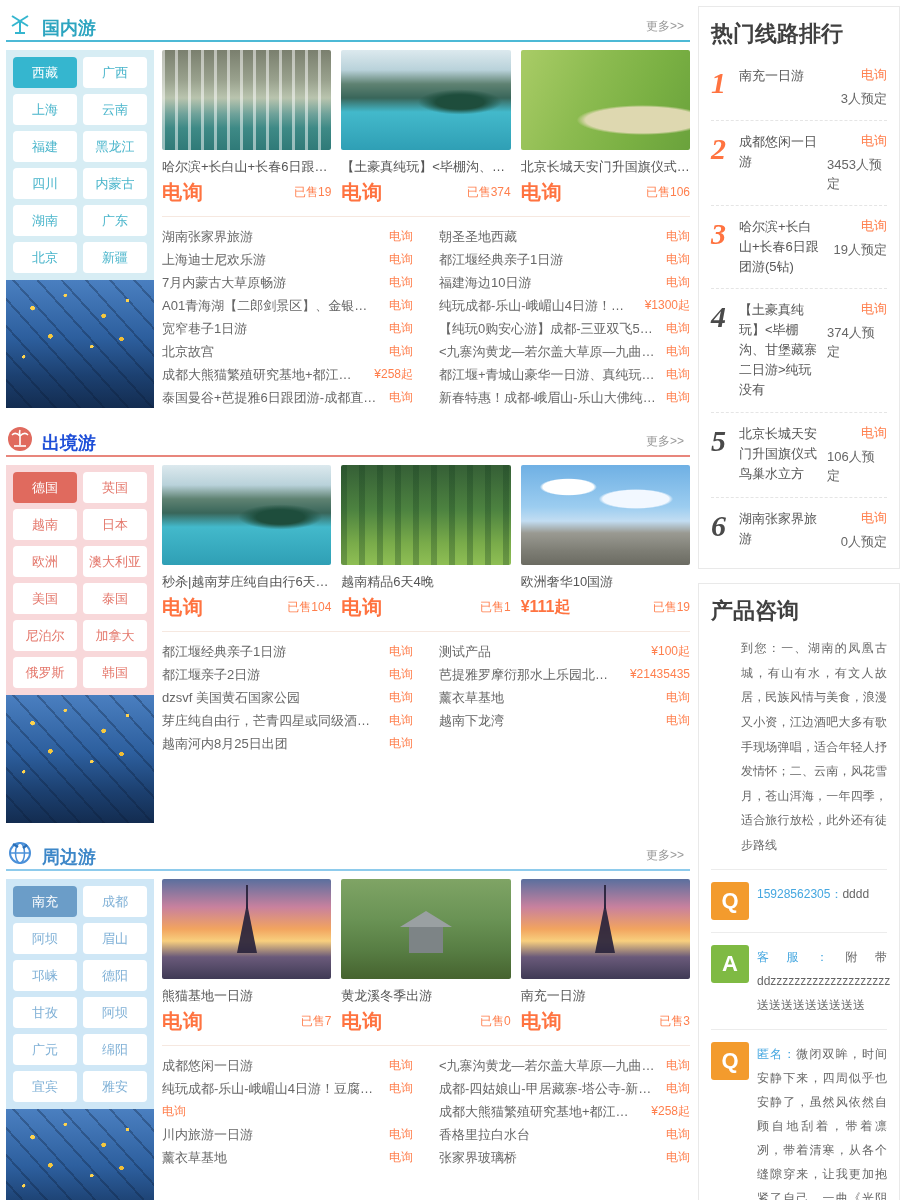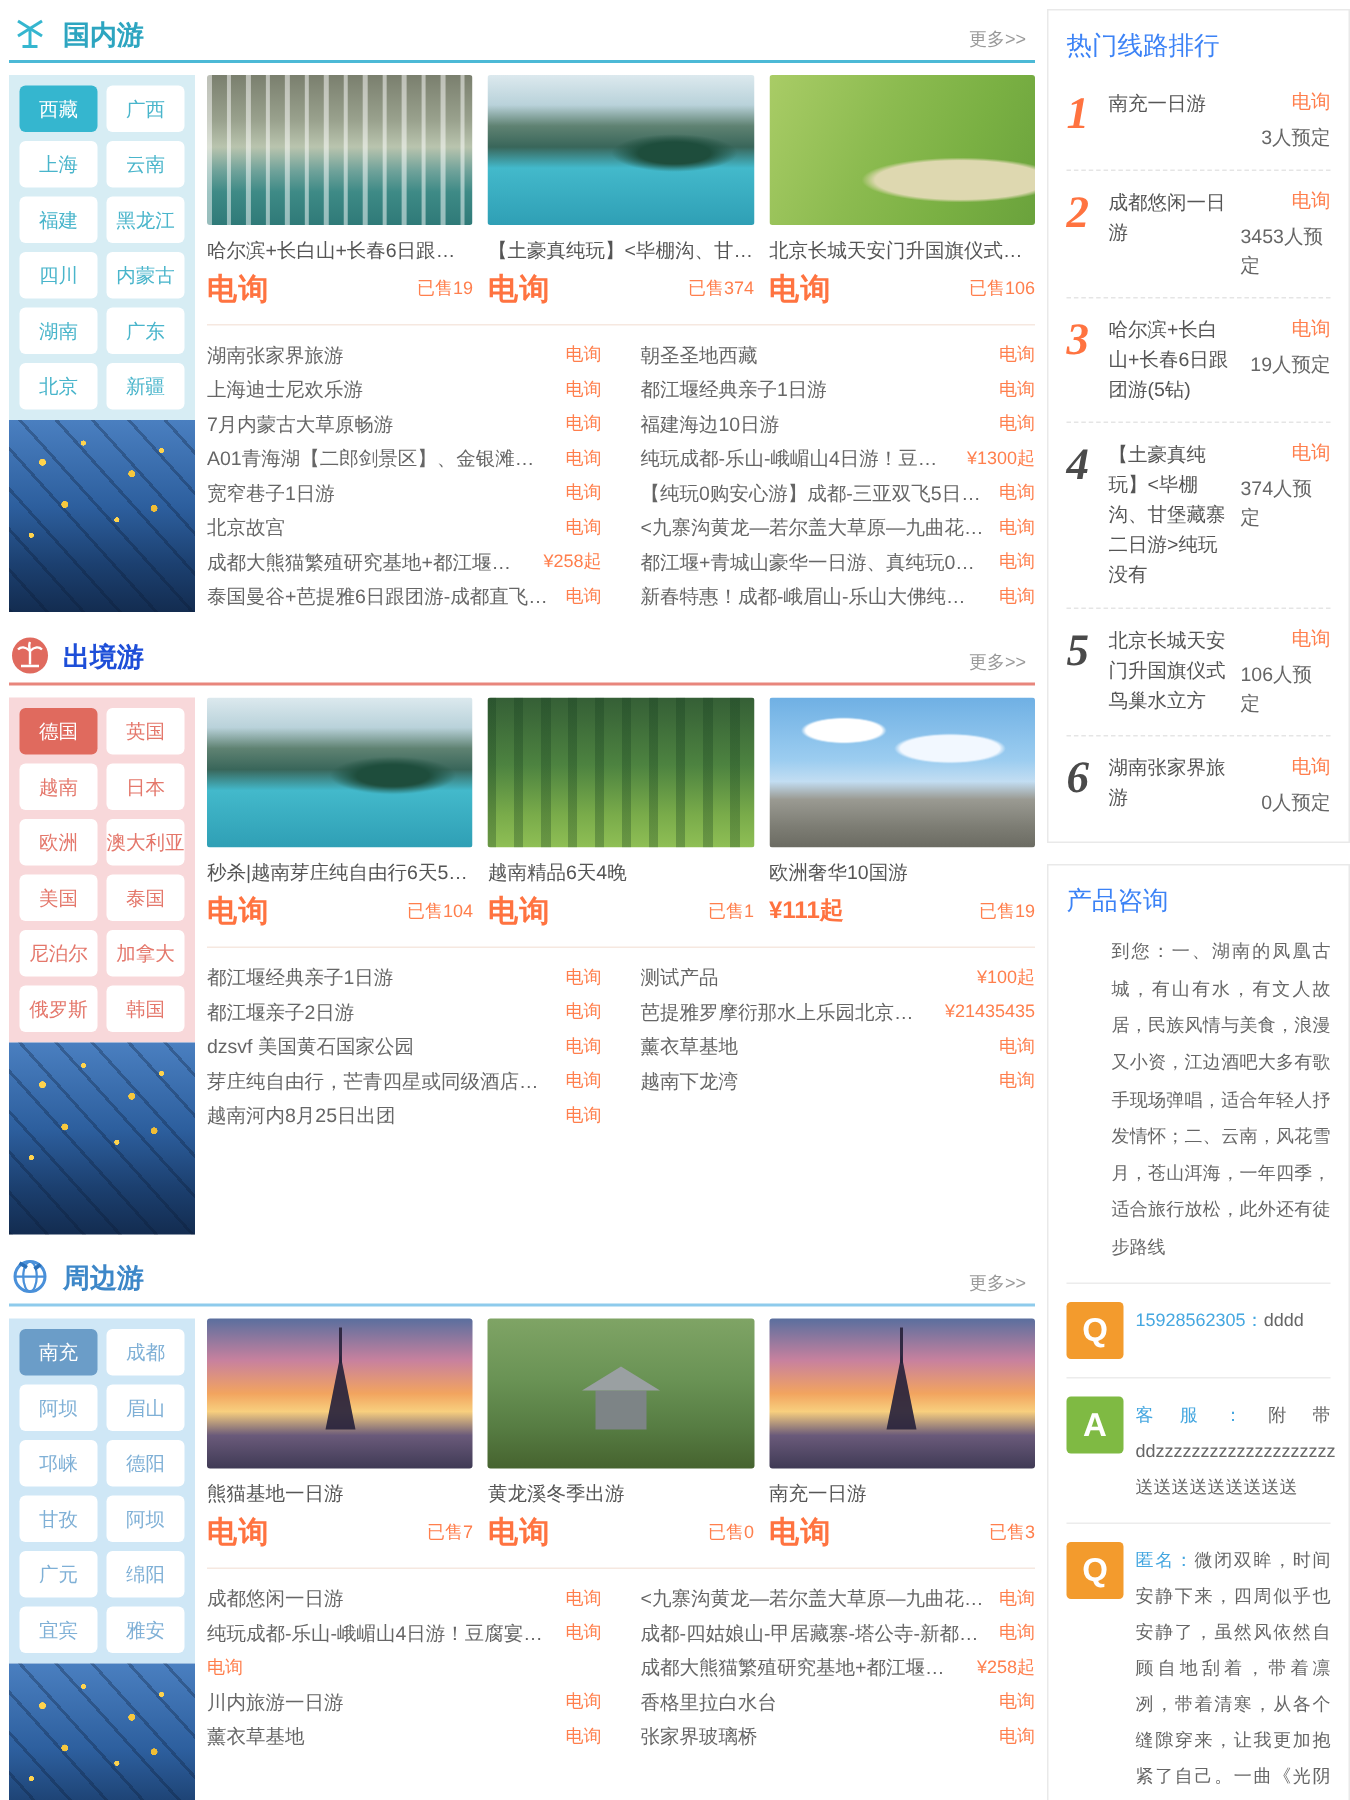--- a/index.html
+++ b/index.html
@@ -2,29 +2,29 @@
 <html><head>
 <meta charset="utf-8">
 <style>
   *{margin:0;padding:0;box-sizing:border-box}
   html,body{width:900px;height:1200px;overflow:hidden;background:#fff;
     font-family:"Liberation Sans","DejaVu Sans",sans-serif;}
   .page{display:flex;width:900px;padding:6px 0 0 6px}
   .main{width:684px;flex:none}
   
   .sec{margin-bottom:12px}
-  .sec-head{display:flex;align-items:center;position:relative;height:36px;border-bottom:2px solid #ccc}
+  .sec-head{display:flex;align-items:flex-end;position:relative;height:36px;border-bottom:2px solid #ccc}
   .sec-ico{width:28px;height:28px;margin:0 8px 2px 0;flex:none;display:flex;align-items:center;justify-content:center}
   .sec-title{font-size:18px;font-weight:bold}
   .more{position:absolute;right:6px;top:12px;font-size:12px;color:#999;text-decoration:none;cursor:pointer}
   .s0 .sec-head{border-color:#4cb9d6}.s0 .sec-title{color:#2da5c0}
   .s1 .sec-head{border-color:#e8867c}.s1 .sec-title{color:#1d4ed8}
   .s2 .sec-head{border-color:#8ecbec}.s2 .sec-title{color:#3d87c8}
   .sec-body{display:flex;margin-top:8px}
-  .leftcol{width:124px;flex:none}
+  .leftcol{width:148px;flex:none}
   .tabs{padding:7px;display:grid;grid-template-columns:1fr 1fr;gap:6px}
   .s0 .tabs{background:#d7edf4}.s1 .tabs{background:#f8d8da}.s2 .tabs{background:#cfe7f6}
   .tab{background:#fff;border-radius:4px;height:31px;line-height:31px;text-align:center;font-size:13px;cursor:pointer;overflow:hidden}
   .s0 .tab{color:#49b5cb}.s1 .tab{color:#e4776b}.s2 .tab{color:#7fb0d6}
   .s0 .tab.on{background:#35b6cf;color:#fff}
   .s1 .tab.on{background:#e06a5e;color:#fff}
   .s2 .tab.on{background:#6b9dc8;color:#fff}
   .banner{height:128px;cursor:pointer;
     background-image:
       radial-gradient(4px 4px at 18% 22%,#ffd34d 55%,transparent 60%),
@@ -73,21 +73,21 @@
   .ph-eiffel::after{content:"";position:absolute;left:50%;bottom:26px;transform:translateX(-50%);
       border-left:10px solid transparent;border-right:10px solid transparent;border-bottom:50px solid rgba(40,35,60,.92)}
   .ph-eiffel::before{content:"";position:absolute;left:calc(50% - 1px);bottom:70px;width:2px;height:24px;background:rgba(40,35,60,.92)}
   .ph-temple{background-image:linear-gradient(180deg,#7fa465 0%,#6a9355 40%,#577d43 72%,#46632f 100%)}
   .ph-temple::after{content:"";position:absolute;left:50%;top:32%;transform:translateX(-50%);
       border-left:26px solid transparent;border-right:26px solid transparent;border-bottom:16px solid #9aa0a2}
   .ph-temple::before{content:"";position:absolute;left:50%;top:48%;transform:translateX(-50%);width:34px;height:26px;background:#7d8486}
   
   .sidebar{width:202px;flex:none;margin-left:8px}
   .box{border:1px solid #e9e9e9;background:#fff;padding:12px 12px 6px;margin-bottom:14px}
-  .box-title{font-size:17px;color:#3b82f6;font-weight:normal;margin-bottom:6px}
+  .box-title{font-size:22px;color:#404040;font-weight:bold;margin-bottom:6px}
   .rank-item{display:flex;padding:11px 0;border-bottom:1px dashed #e5e5e5;cursor:pointer}
   .rank-item:last-child{border-bottom:none}
   .rank-n{width:28px;flex:none;font-family:"Liberation Serif","DejaVu Serif",serif;font-style:italic;font-weight:bold;font-size:30px;line-height:1.1;color:#ff7340}
   .rank-n.g{color:#4a4a4a}
   .rank-mid{flex:1;min-width:0;font-size:13px;color:#555;line-height:1.55;padding-right:4px}
   .rank-right{flex:none;width:60px;display:flex;flex-direction:column;align-items:flex-end;font-size:13px}
   .rank-call{color:#ff7f4d;cursor:pointer}
   .rank-booked{color:#666;margin-top:5px;text-align:left;line-height:1.5}
   .consult-intro{font-size:12px;color:#666;line-height:2.05;padding:4px 0 12px 30px;text-align:justify}
   .qa{display:flex;padding:12px 0;border-top:1px solid #ececec}

